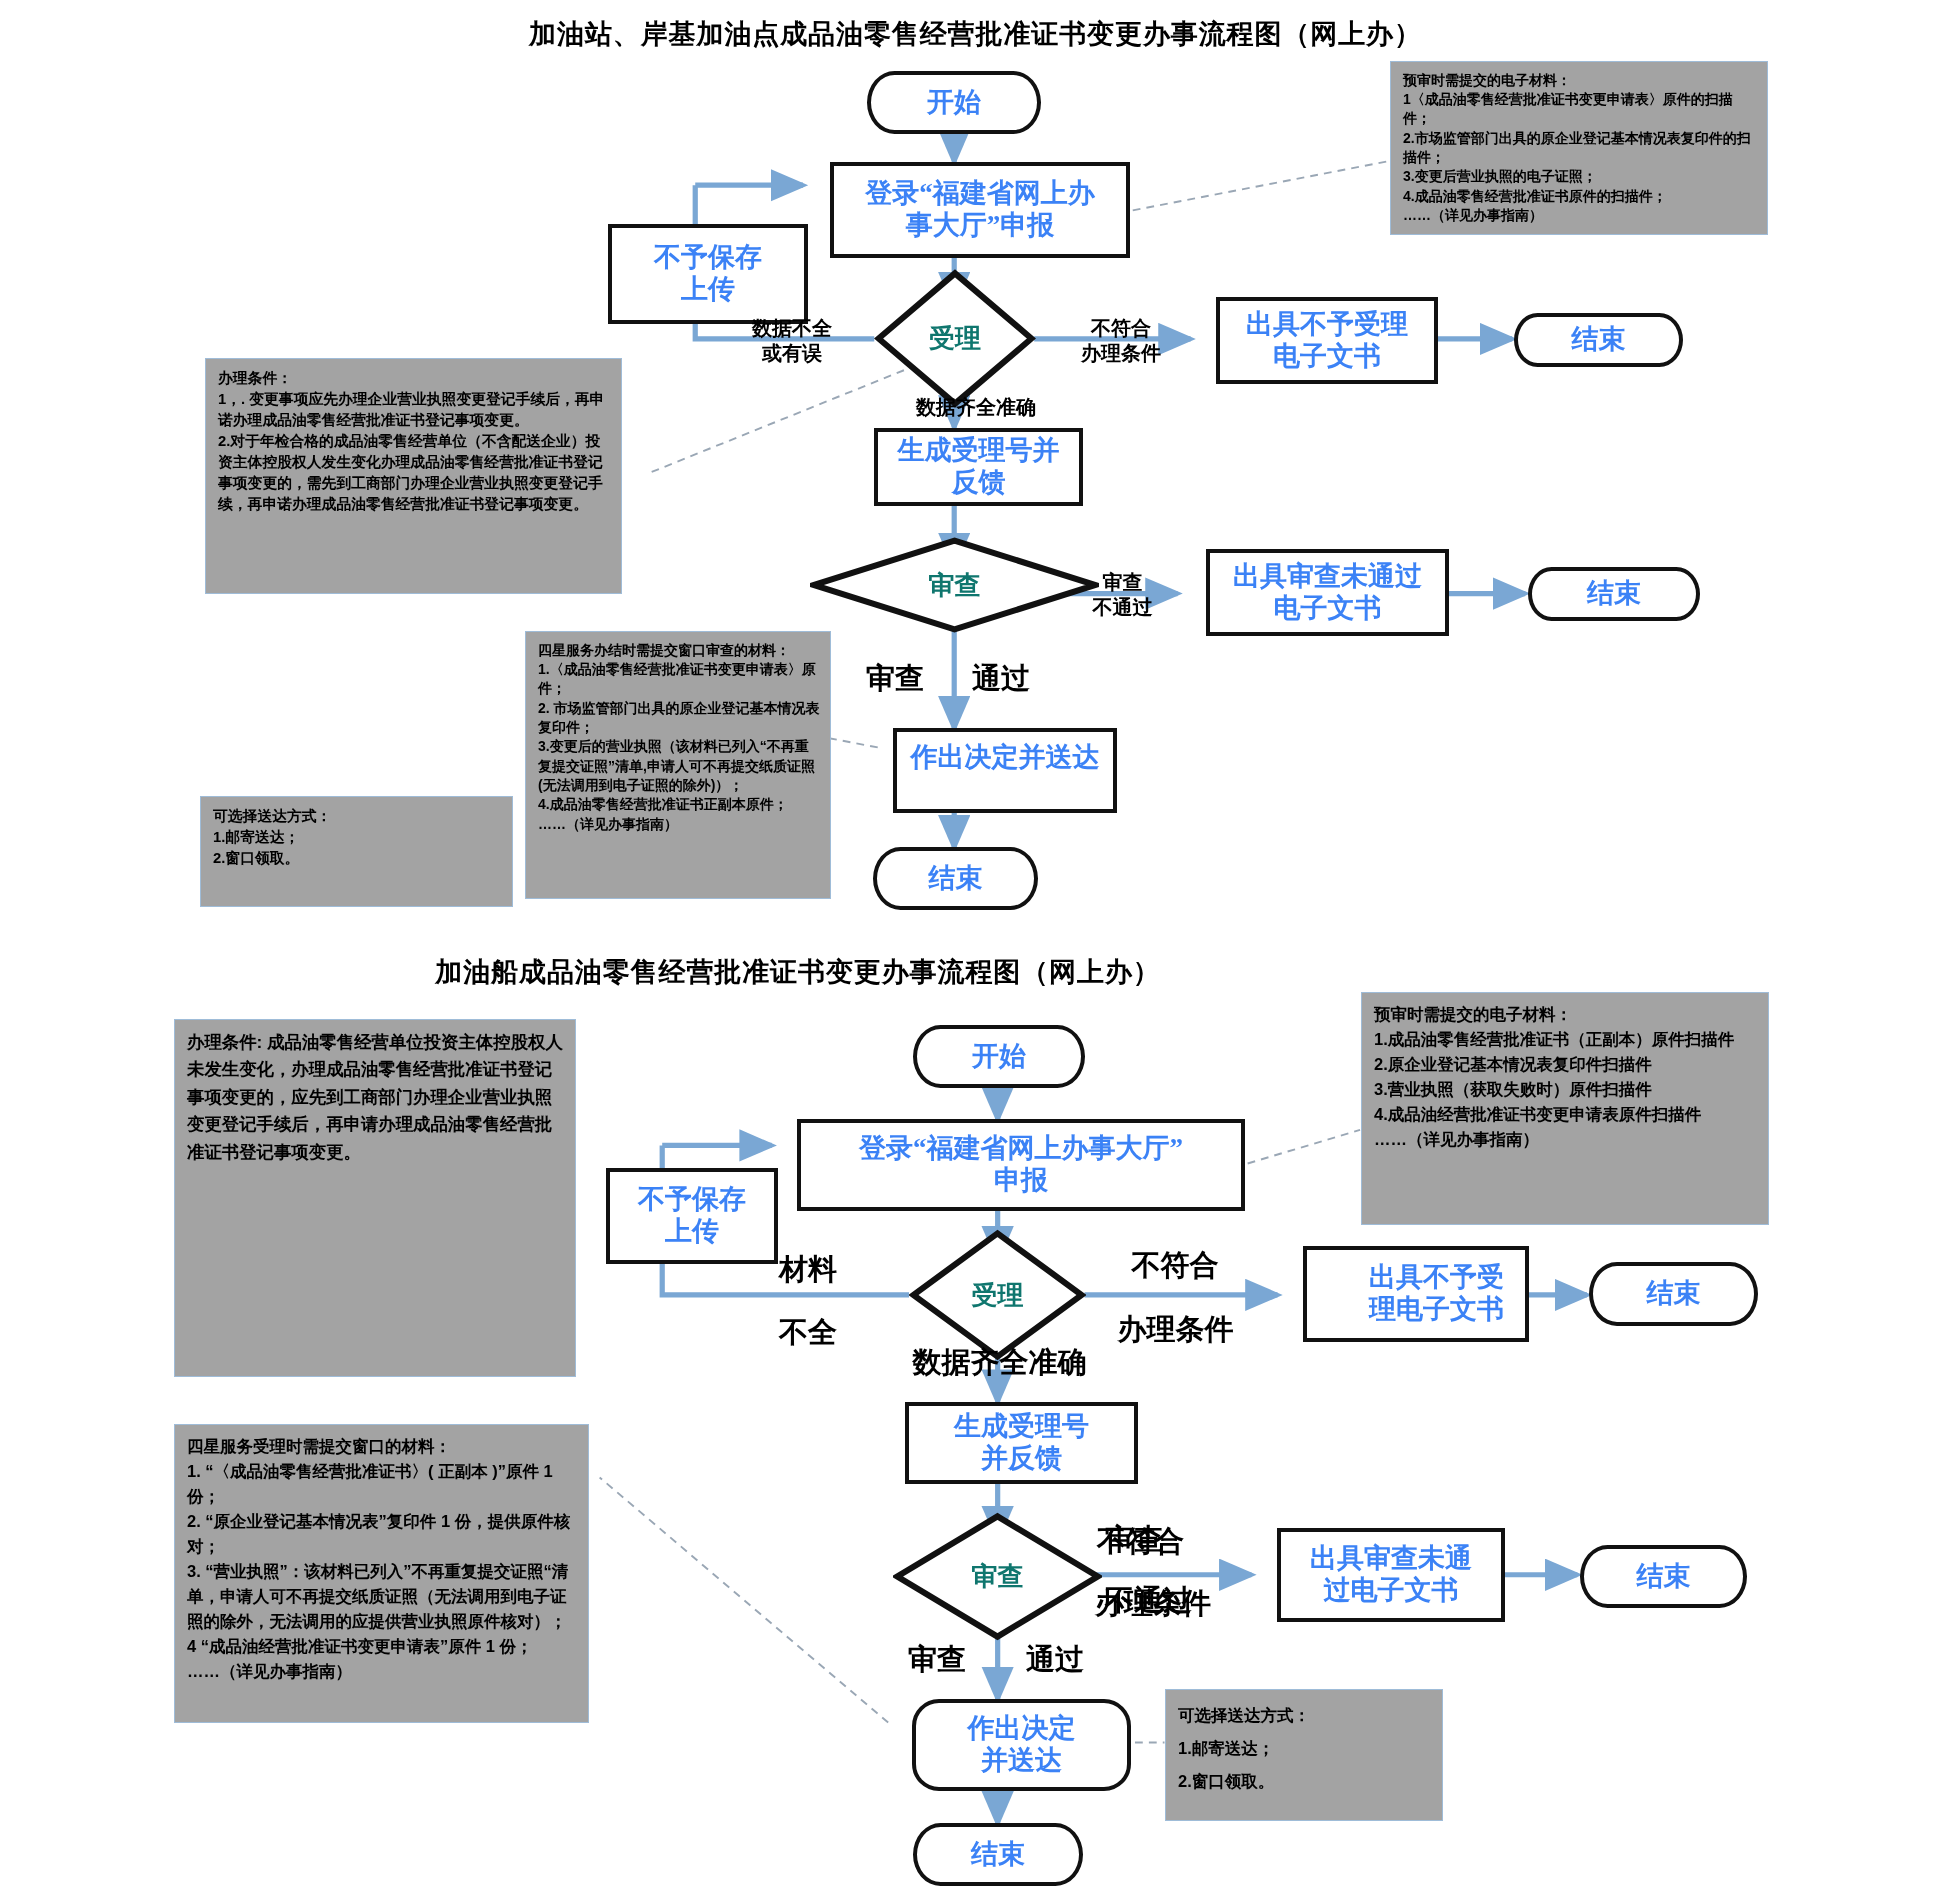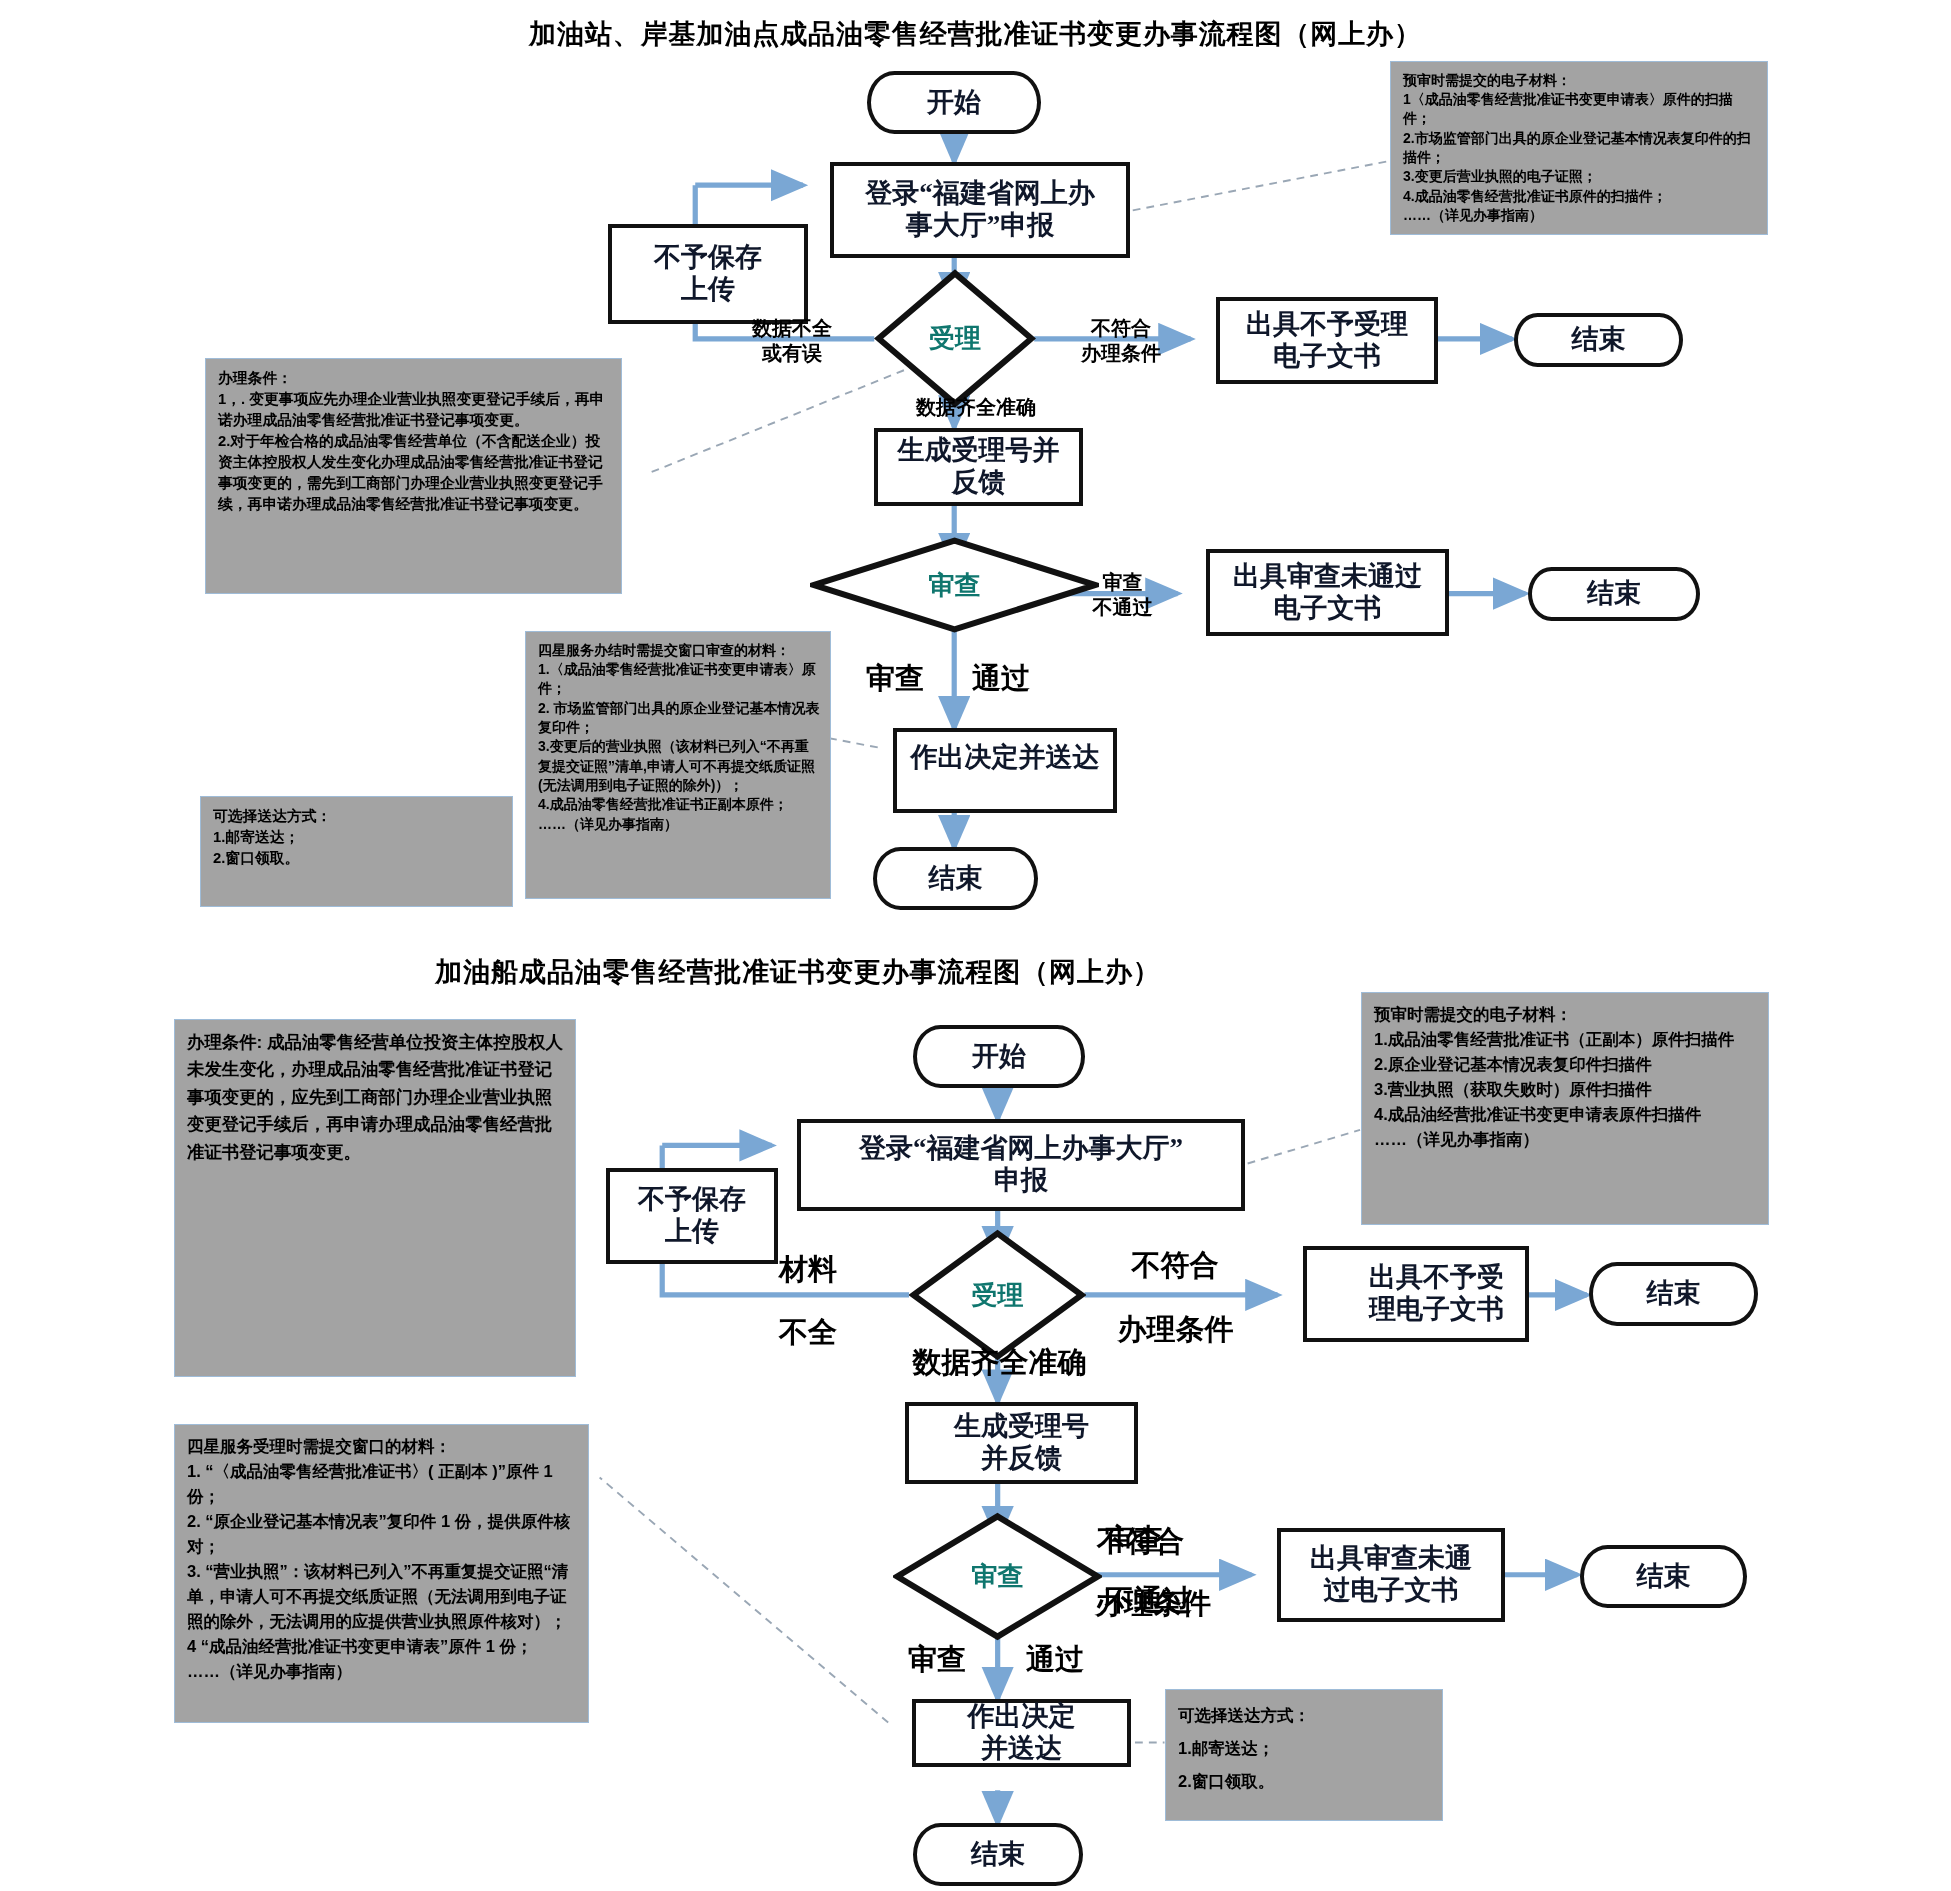--- a/index.html
+++ b/index.html
@@ -14,21 +14,21 @@
   .chart-title{
     font-weight:bold;font-size:27px;letter-spacing:0.9px;
     text-align:center;color:#000;white-space:nowrap;
     font-family:"Liberation Serif","DejaVu Serif",serif;
   }
 
   
   .node{
     border:4.3px solid #111;background:#fff;
     display:flex;align-items:center;justify-content:center;text-align:center;
-    font-weight:bold;color:#0f172a;line-height:1.18;
+    font-weight:bold;color:#3b82f6;line-height:1.18;
     font-family:"Liberation Serif","DejaVu Serif",serif;
   }
   .node.terminator{
     border-radius:35px/40px;font-size:27px;
   }
   .node.process{font-size:27px;margin-left:24px;}
   .node.process.top-align{align-items:flex-start;padding-top:10.4px;}
 
   
   .diamond-wrap{position:absolute;}
@@ -263,21 +263,21 @@
       <polygon points="120,5 235,74 120,143 5,74" fill="#fff" stroke="#111" stroke-width="7"></polygon>
     </svg>
     <div class="dlabel">审查</div>
   </div>
 
   <div class="abs node process" style="left:1253px;top:1528px;width:228px;height:94px;white-space:pre-line;">出具审查未通
 过电子文书</div>
 
   <div class="abs node terminator" style="left:1580px;top:1545px;width:167px;height:63px;">结束</div>
 
-  <div class="abs node process" style="left:888px;top:1699px;width:219px;height:68px;white-space:pre-line;">作出决定
+  <div class="abs node process" style="left:888px;top:1699px;width:219px;height:92px;white-space:pre-line;border-radius:27px;">作出决定
 并送达</div>
 
   <div class="abs node terminator" style="left:913px;top:1823px;width:170px;height:63px;">结束</div>
 
   <div class="abs elabel m" style="left:756px;top:1251px;width:104px;font-size:29px;">材料</div>
   <div class="abs elabel m" style="left:756px;top:1314px;width:104px;font-size:29px;">不全</div>
 
   <div class="abs elabel m" style="left:1102px;top:1247px;width:146px;font-size:29px;">不符合</div>
   <div class="abs elabel m" style="left:1093px;top:1311px;width:165px;font-size:29px;">办理条件</div>
 

